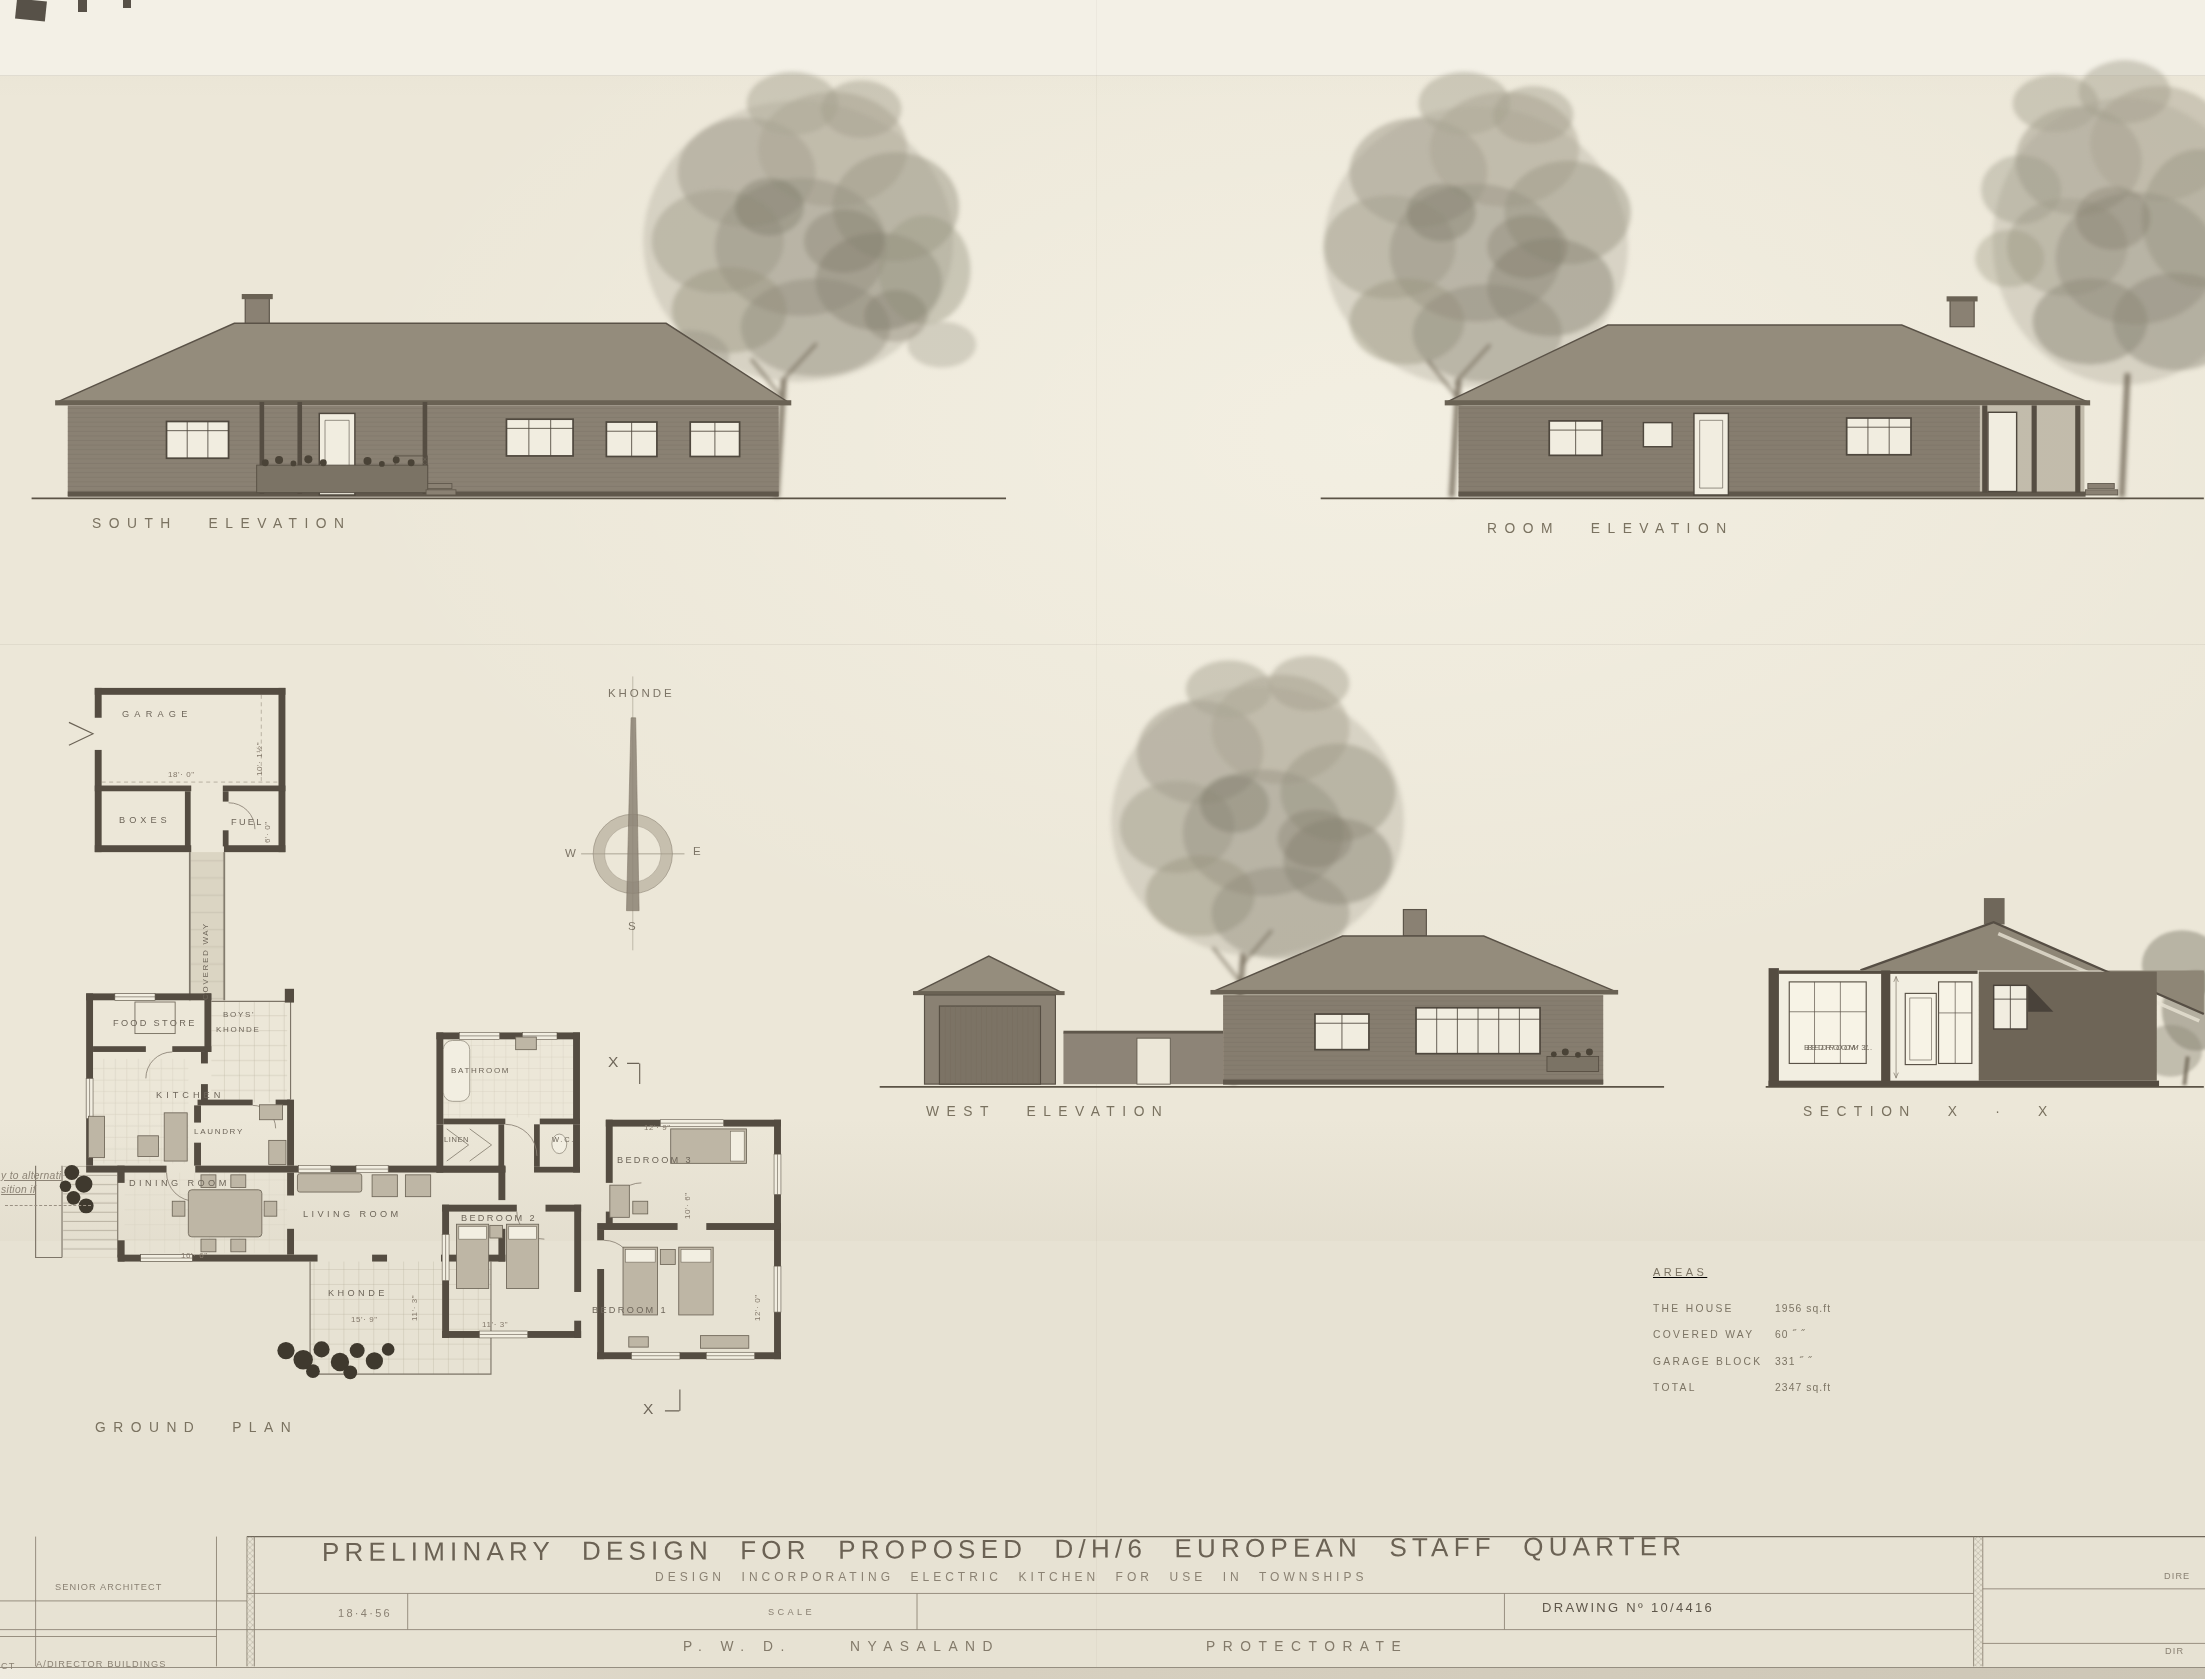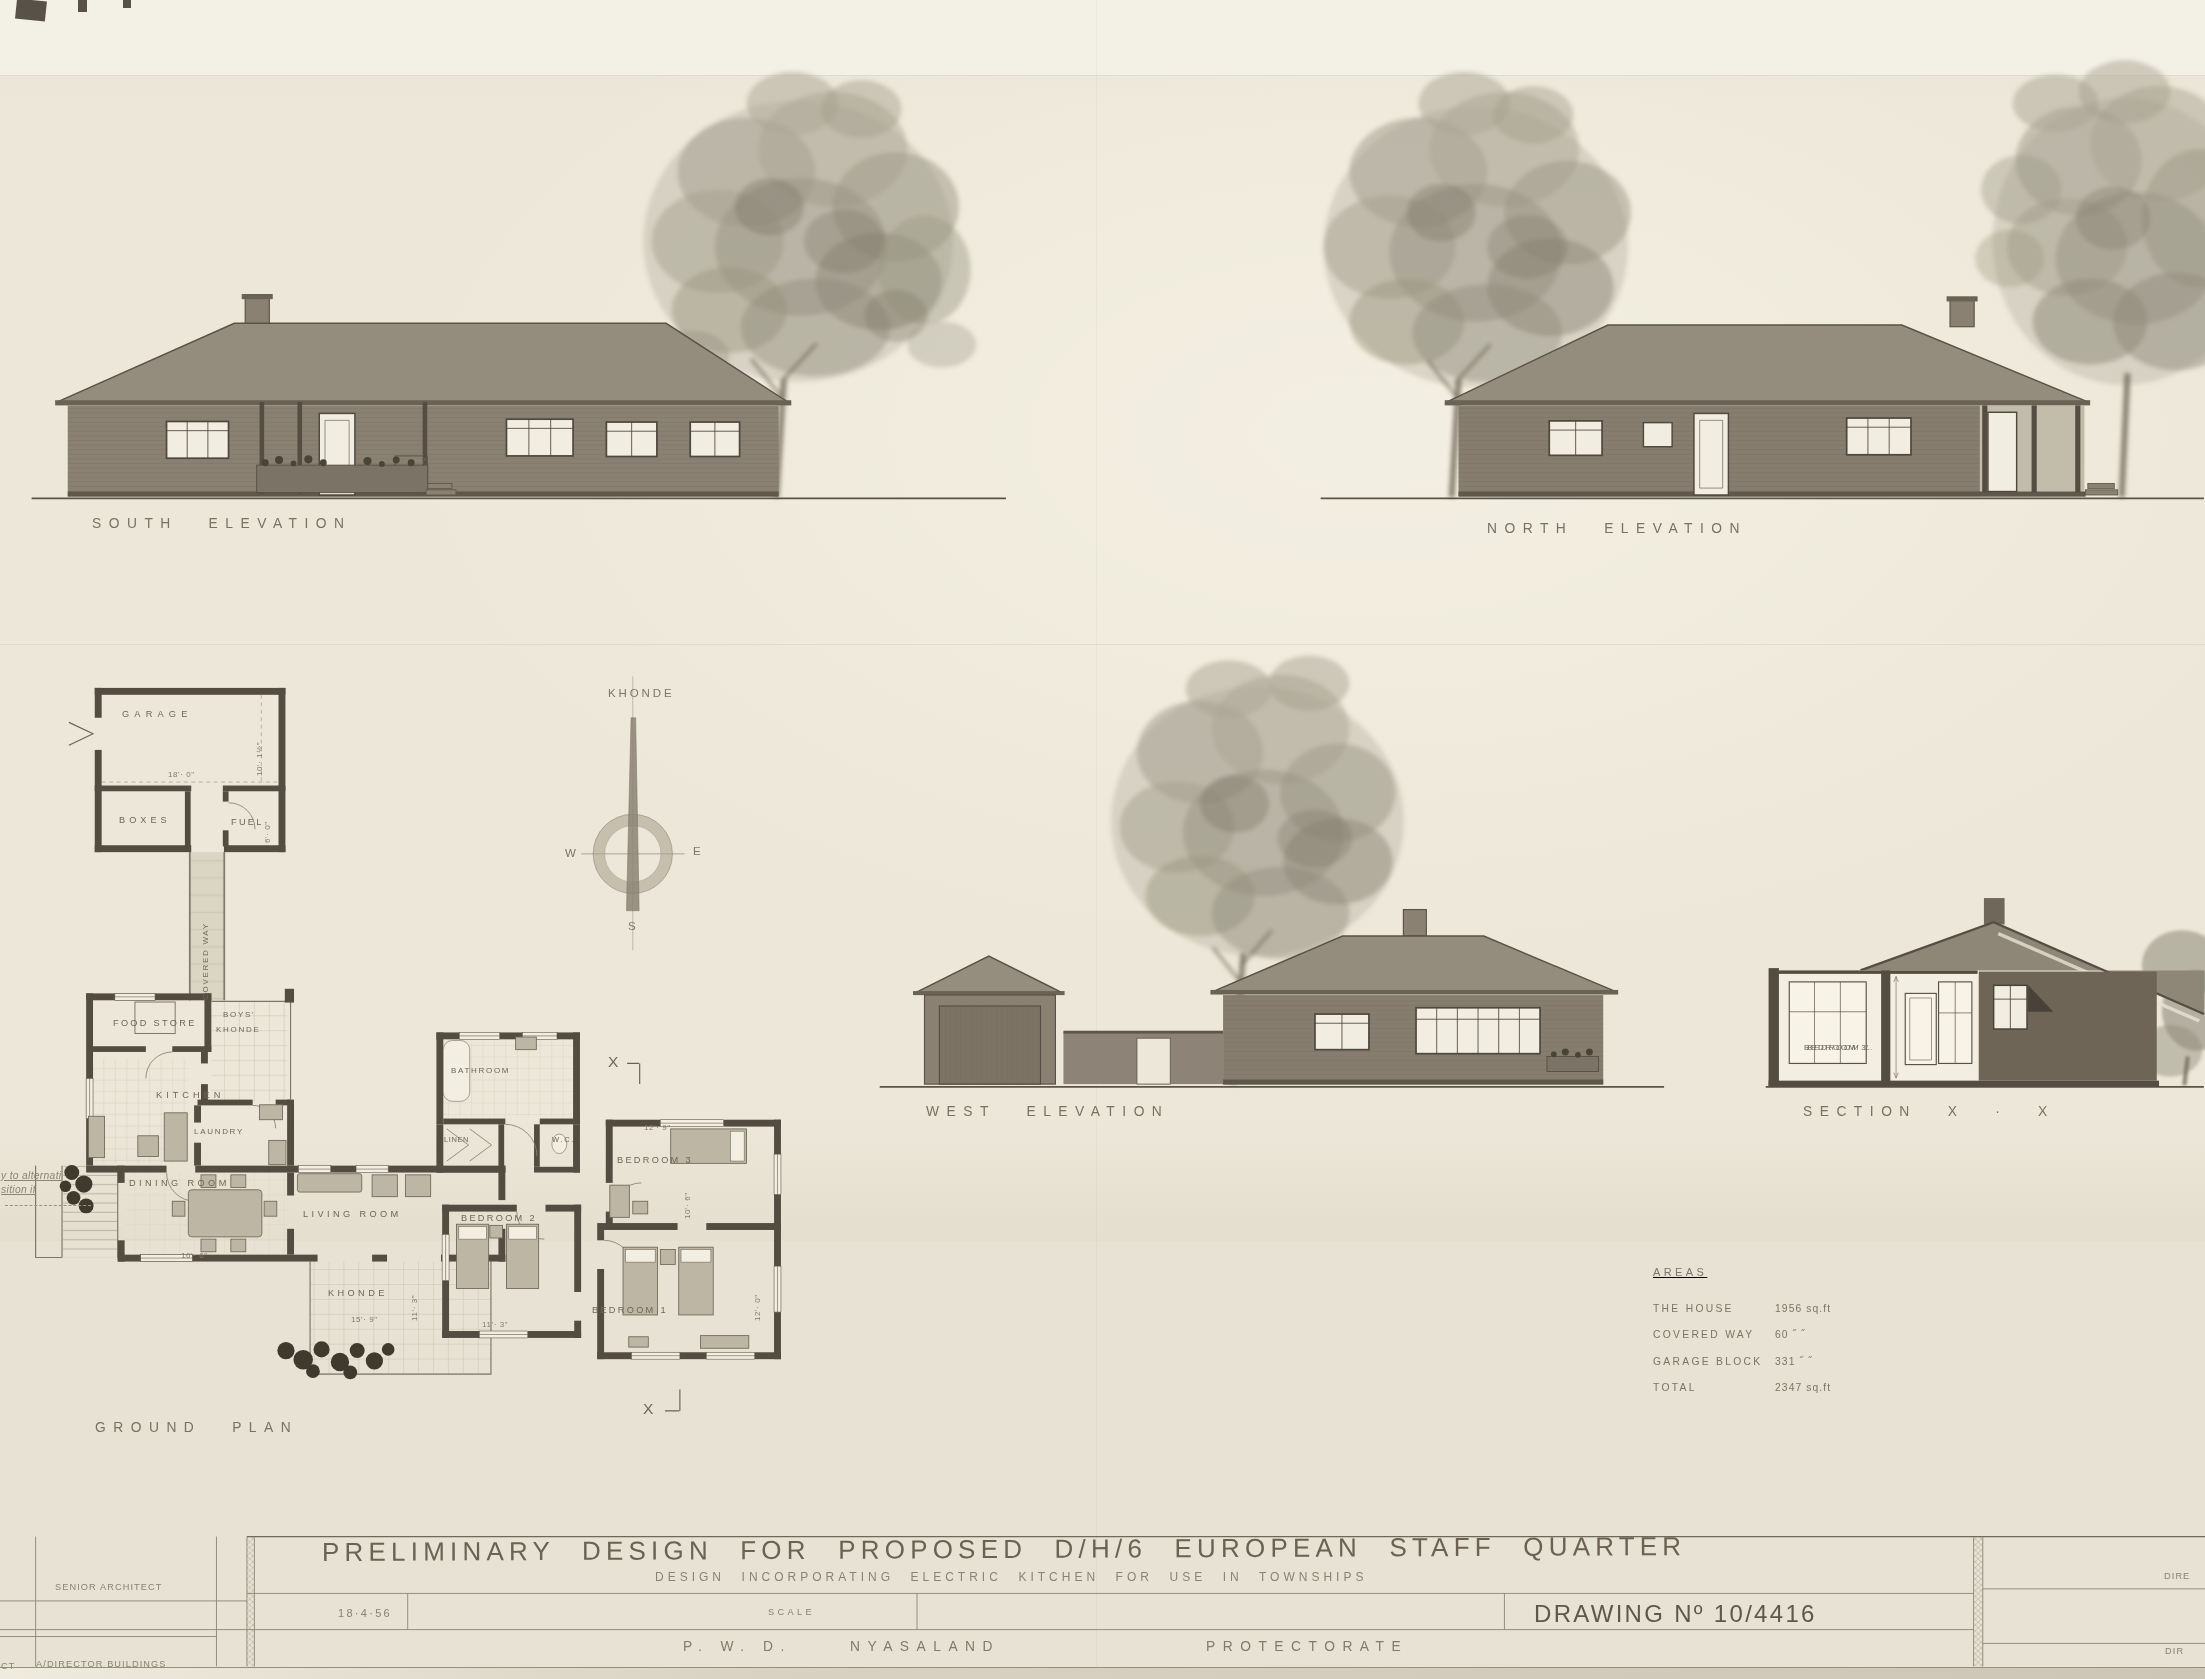--- a/index.html
+++ b/index.html
@@ -20,21 +20,21 @@
   .cmp{font-size:11.5px;letter-spacing:2.9px;color:#7d7567;}
   .areas-wrap{position:absolute;left:1653px;top:1266px;width:218px;text-decoration:underline;}
   .areas-title{font-size:11px;letter-spacing:3.4px;color:#7c7464;}
   .areas-row{position:relative;height:26.4px;}
   .areas-row .it{position:absolute;left:0;top:0;font-size:10.3px;letter-spacing:2.3px;color:#7c7464;}
   .areas-row .val{position:absolute;left:122px;top:0;font-size:10.3px;letter-spacing:1.1px;color:#7c7464;}
   .areas-row:first-of-type{margin-top:25px;}
   .tb-title{font-size:26px;letter-spacing:5.2px;word-spacing:15px;color:#6b6254;transform:rotate(-.25deg);}
   .tb-sub{font-size:12px;letter-spacing:4px;word-spacing:9.2px;color:#8b8273;}
   .tb-sm{font-size:9.2px;letter-spacing:1.1px;color:#8a8173;}
-  .tb-no{font-size:24px;letter-spacing:2.3px;color:#5f574b;}
+  .tb-no{font-size:13px;letter-spacing:2.3px;color:#5f574b;margin-left:8px;}
   .tb-org{font-size:13.8px;letter-spacing:7.5px;color:#837a6a;}
   .note{font-size:10.3px;font-style:italic;color:#8d8476;line-height:14.4px;letter-spacing:0.3px;}
   .top-band{position:absolute;left:0;top:0;width:2205px;height:75px;background:#f3f0e6;border-bottom:0.6px solid rgba(110,100,82,.14);}
   .crease-h{position:absolute;left:0;width:2205px;height:1.1px;background:rgba(110,100,85,.09);}
   .crease-v{position:absolute;top:0;height:1679px;width:1.1px;background:rgba(110,100,85,.05);}
   .bottom-strip{position:absolute;left:0;top:1667px;width:2205px;height:12.6px;
     background:linear-gradient(to right,#efebdf,#d9d2c2 35%,#cdc6b6);border-top:1.1px solid #958e80;}
   .stamp{position:absolute;background:#3b352c;opacity:.85;}
   svg{position:absolute;left:0;top:0;}
 </style>
@@ -499,21 +499,21 @@
       <line x1="1597" y1="2775" x2="1597" y2="2838"></line>
       <line x1="2620" y1="2775" x2="2620" y2="2838"></line>
       <line x1="3437" y1="2676" x2="3437" y2="2902"></line>
       <line x1="3453" y1="2676" x2="3453" y2="2902"></line>
       <rect x="430" y="2676" width="13" height="226" fill="url(#xh)" stroke="none"></rect>
       <rect x="3437" y="2676" width="16" height="226" fill="url(#xh)" stroke="none"></rect>
     </g>
   </svg>
 
   <span class="L big" style="left:92px;top:516px;">SOUTH ELEVATION</span>
-  <span class="L big" style="left:1487px;top:521px;">NORTH ELEVATION</span>
+  <span class="L big" style="left:1487px;top:521px;">ROOM ELEVATION</span>
   <span class="L big" style="left:926px;top:1104px;">WEST ELEVATION</span>
   <span class="L big" style="left:1803px;top:1104px;">SECTION X · X</span>
   <span class="L big" style="left:95px;top:1420px;">GROUND PLAN</span>
 
   <span class="L cmp" style="left:608px;top:687px;">KHONDE</span>
   <span class="L cmp" style="left:565px;top:847px;">W</span>
   <span class="L cmp" style="left:693px;top:845px;">E</span>
   <span class="L cmp" style="left:628px;top:920px;">S</span>
 
   <div class="L note" style="left:1.1px;top:1169px;text-decoration:underline;">

